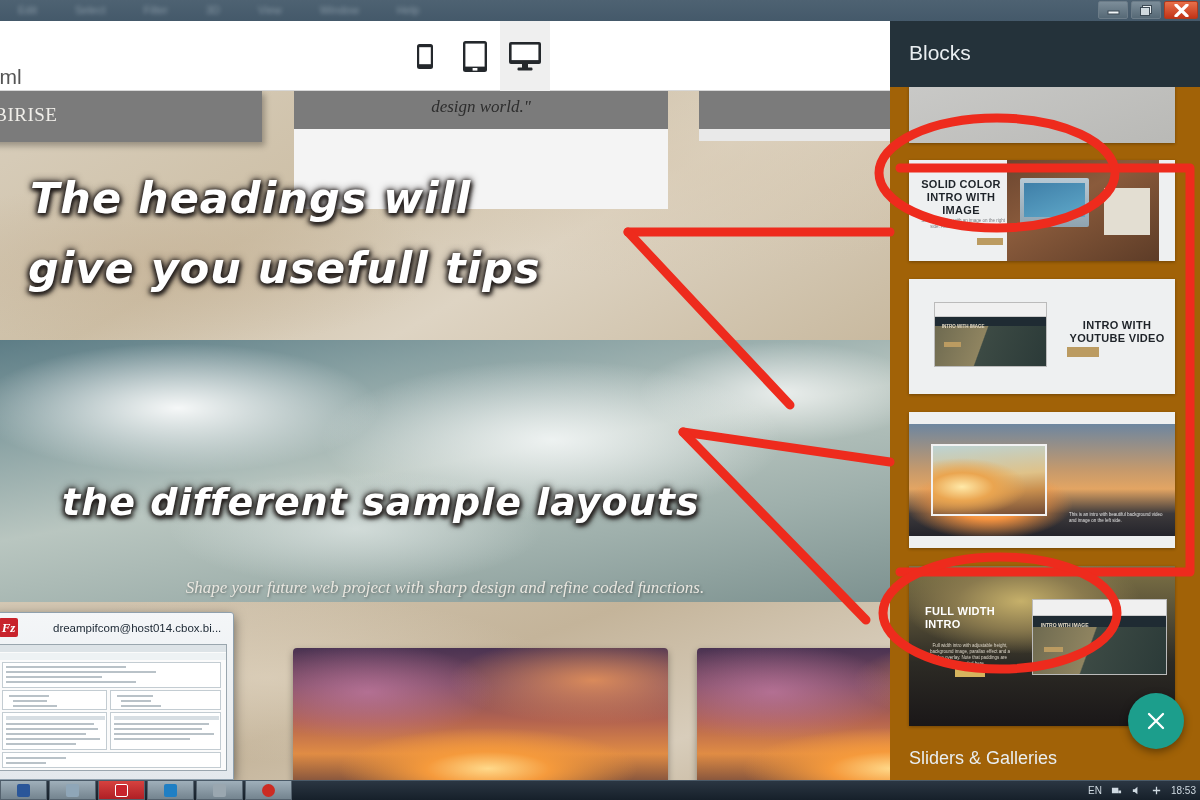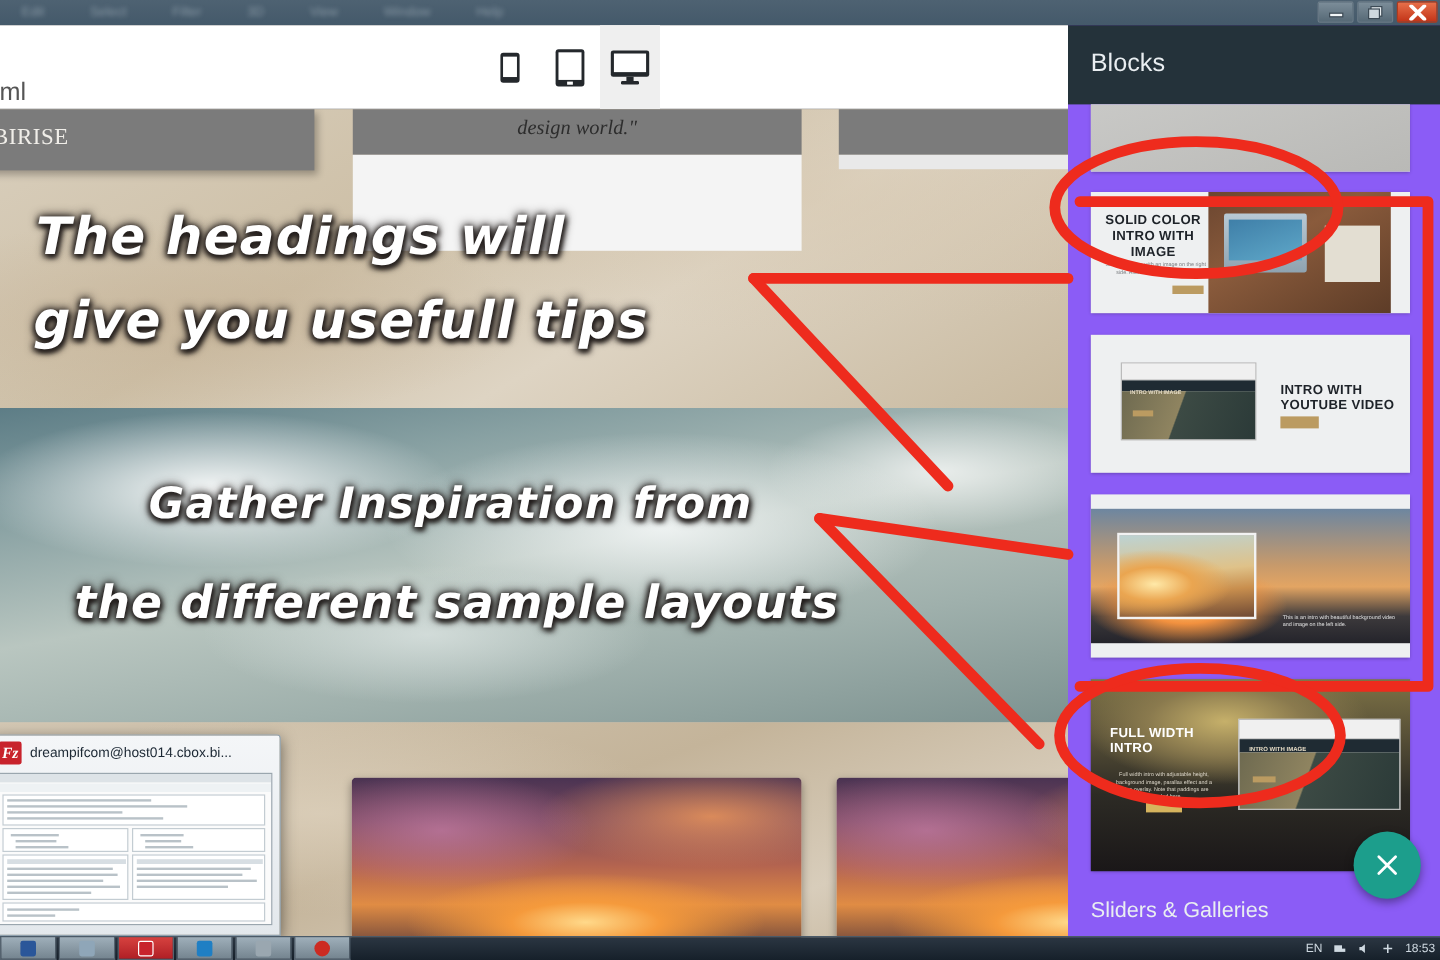--- a/index.html
+++ b/index.html
@@ -89,30 +89,30 @@
     text-shadow:
       0 0 9px rgba(35,30,28,.95), 0 0 5px rgba(35,30,28,.95),
       2px 3px 4px rgba(25,20,18,.85), -2px 2px 4px rgba(25,20,18,.6); }
   .hand1 { left:30px; top:173px; font-size:43px; }
   .hand2 { left:28px; top:243px; font-size:43px; }
   .hand3 { left:124px; top:400px; font-size:36px; }
   .hand4 { left:62px; top:480px; font-size:38px; }
 
   
   .panel { position:absolute; left:890px; top:21px; width:310px; height:770px;
-    background:#8b5cf6; }
+    background:#a16207; }
   .panel-header { height:66px; background:#24323a; }
   .panel-header .ttl { padding:20px 0 0 19px; color:#e9eef1; font-size:21px;
     font-family:"Liberation Sans", sans-serif; }
   .panel-scroll { position:absolute; left:0; top:66px; width:288px; height:704px;
     overflow:hidden; }
   .blk { position:absolute; left:19px; width:266px; background:#eef0f1;
     box-shadow:0 1px 3px rgba(0,0,0,.3); overflow:hidden; }
   .blk-label { position:absolute; color:#1e2329; font-weight:bold; font-size:11px;
-    line-height:13px; letter-spacing:.3px; }
+    line-height:13px; letter-spacing:.3px;text-align:center; }
   .blk-sub { position:absolute; color:#7a7d80; font-size:4.5px; line-height:6px; }
   .gold-btn { position:absolute; background:#bb9b61; }
   .section-title { position:absolute; left:19px; bottom:22px; color:#e9eef1; font-size:18px;
     font-family:"Liberation Sans", sans-serif; }
   .fab { position:absolute; right:16px; bottom:42px; width:56px; height:56px;
     border-radius:50%; background:#1c9e8c; box-shadow:0 3px 8px rgba(0,0,0,.4);
     display:flex; align-items:center; justify-content:center; }
 
   
   .art { position:absolute; }
@@ -147,21 +147,21 @@
 
   
   .fzprev { position:absolute; left:-8px; top:612px; width:242px; height:168px;
     background:linear-gradient(#f4f6f8,#e3e8ec); border:1px solid #8fa0ad;
     border-radius:3px 3px 0 0; box-shadow:0 4px 12px rgba(0,0,0,.5); }
   .fz-title { display:flex; align-items:center; gap:7px; padding:5px 6px; }
   .fz-logo { width:19px; height:19px; background:#c8232c; border-radius:2px;
     color:#fff; font-size:13px; font-weight:bold; font-style:italic; line-height:19px;
     text-align:center; font-family:"Liberation Serif", serif; }
   .fz-name { font-size:11.5px; color:#1b2733; white-space:nowrap; overflow:hidden;
-    font-family:"Liberation Sans", sans-serif; }
+    font-family:"Liberation Sans", sans-serif;margin-left:28px; }
   .fz-body { margin:2px 6px 0 6px; height:127px; background:#fbfbfb; border:1px solid #9aa6ae;
     position:relative; overflow:hidden; filter:blur(.4px); }
   .fz-row { position:absolute; background:#c9d2d8; }
   .fz-pane { position:absolute; border:1px solid #c3ccd2; background:#fff; }
   .fz-line { position:absolute; background:#b9c2c8; height:2px; }
 
   
   .taskbar { position:absolute; left:0; bottom:0; width:1200px; height:20px;
     background:linear-gradient(#2b3642,#16202a); border-top:1px solid #4a5a68; }
   .tb-left { position:absolute; left:0; bottom:0; display:flex; gap:2px; }
@@ -244,30 +244,30 @@
     </div>
     <div class="quote-card q2">
       <div class="qtext">design world."</div>
     </div>
     <div class="quote-card q2b"></div>
     <div class="quote-card q3"></div>
     <div class="quote-card q3b"></div>
 
     <div class="band-sky"></div>
 
+    <div class="subline">Shape your future web project with sharp design and refine coded functions.</div>
 
     <div class="band-sand2">
       <div class="tcard tc1"></div>
       <div class="tcard tc2"></div>
     </div>
   </div>
 
   <div class="hand hand1">The headings will</div>
   <div class="hand hand2">give you usefull tips</div>
-  <div class="hand hand3">Gather Inspiration from</div>
   <div class="hand hand4">the different sample layouts</div>
 
   <div class="panel">
     <div class="panel-header">
       <div class="ttl">Blocks</div>
     </div>
 
     <div class="panel-scroll">
 
       <div class="blk" style="top:-44px;height:100px;">

